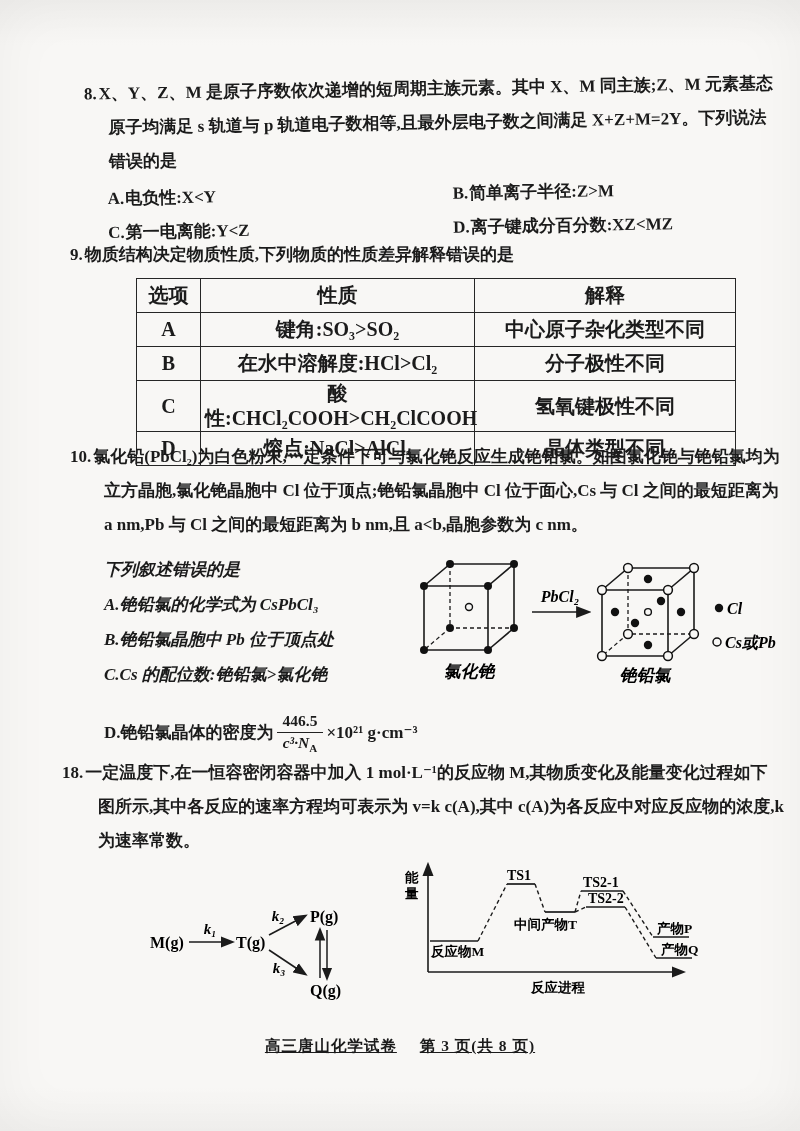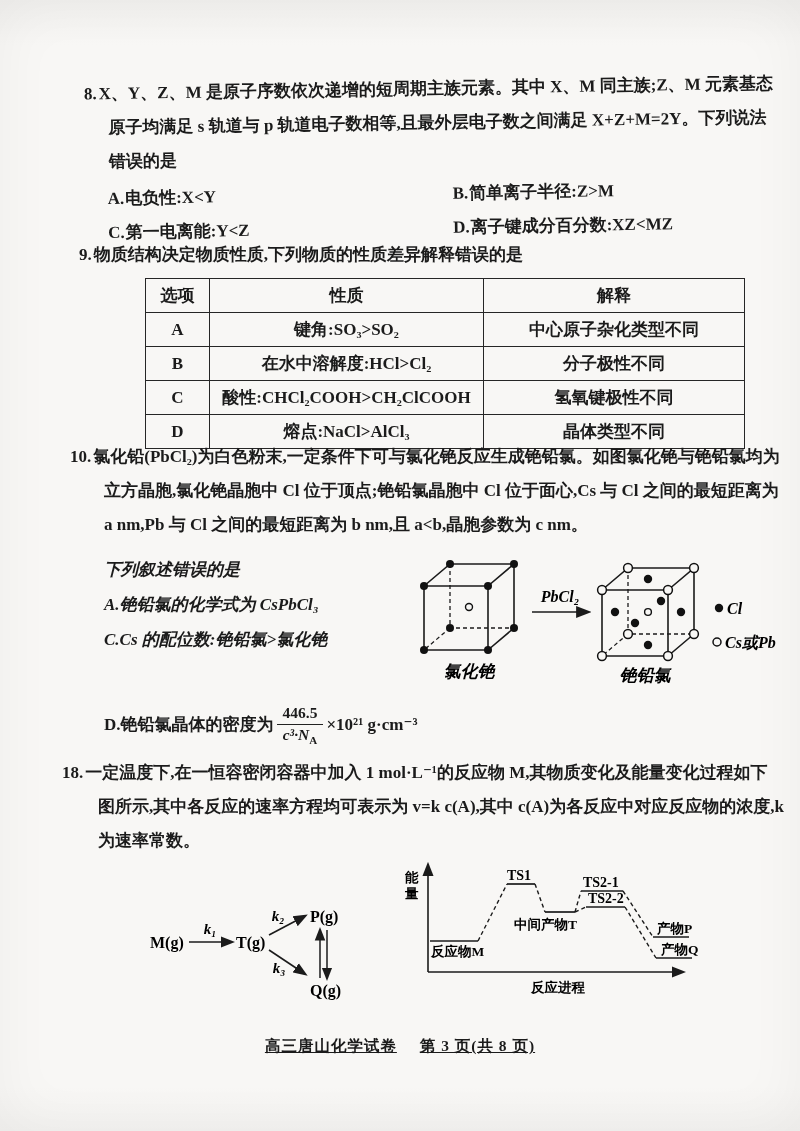--- a/index.html
+++ b/index.html
@@ -18,24 +18,24 @@
   .stem{margin:0;}
   .hang24{padding-left:24px;text-indent:-24px;}
   .hang34{padding-left:34px;text-indent:-34px;}
   .hang36{padding-left:36px;text-indent:-36px;}
   .qnum{margin-right:2px;}
   
   #q8{top:72px;left:85px;width:696px;transform:rotate(-0.9deg);}
   .opt-grid{display:grid;grid-template-columns:345px auto;row-gap:2px;margin-left:22px;margin-top:4px;line-height:32px;}
   .opt .letter{margin-right:1px;}
   
-  #q9{top:238px;left:79px;width:706px;}
+  #q9{top:238px;left:70px;width:706px;}
   table.props{border-collapse:collapse;margin-left:66px;margin-top:6px;width:599px;table-layout:fixed;}
   table.props th,table.props td{
-    border:1.6px solid #262626;text-align:center;font-size:17px;font-weight:600;
+    border:1.6px solid #262626;text-align:center;font-size:20px;font-weight:600;
     height:33px;padding:0 4px;line-height:1.25;
   }
   table.props th{font-weight:700;}
   col.c-opt{width:64px;} col.c-prop{width:274px;} col.c-exp{width:261px;}
   
   #q10{top:440px;left:70px;width:712px;}
   .q10-body{position:relative;margin-top:10px;min-height:132px;font-style:italic;}
   .q10-opts{margin-left:34px;line-height:35px;}
   .q10-opts div{white-space:nowrap;}
   #q10-fig{position:absolute;left:348px;top:2px;}
@@ -115,20 +115,21 @@
       </tbody>
     </table>
   </section>
 
   <section class="q" id="q10">
     <p class="stem hang34"><span class="qnum">10.</span><span>氯化铅(PbCl₂)为白色粉末,一定条件下可与氯化铯反应生成铯铅氯。如图氯化铯与铯铅氯均为立方晶胞,氯化铯晶胞中 Cl 位于顶点;铯铅氯晶胞中 Cl 位于面心,Cs 与 Cl 之间的最短距离为 a nm,Pb 与 Cl 之间的最短距离为 b nm,且 a&lt;b,晶胞参数为 c nm。</span></p>
     <div class="q10-body">
       <div class="q10-opts">
         <div>下列叙述错误的是</div>
         <div><span>A.</span><span>铯铅氯的化学式为 CsPbCl₃</span></div>
+        <div><span>B.</span><span>铯铅氯晶胞中 Pb 位于顶点处</span></div>
         <div><span>C.</span><span>Cs 的配位数:铯铅氯&gt;氯化铯</span></div>
       </div>
 
       <svg id="q10-fig" width="380" height="134" viewBox="0 0 380 134">
         <defs>
           <marker id="ah1" markerWidth="9" markerHeight="8" refX="7" refY="4" orient="auto">
             <polygon points="0,0.5 9,4 0,7.5" fill="#1b1b1b"></polygon>
           </marker>
         </defs>
 

